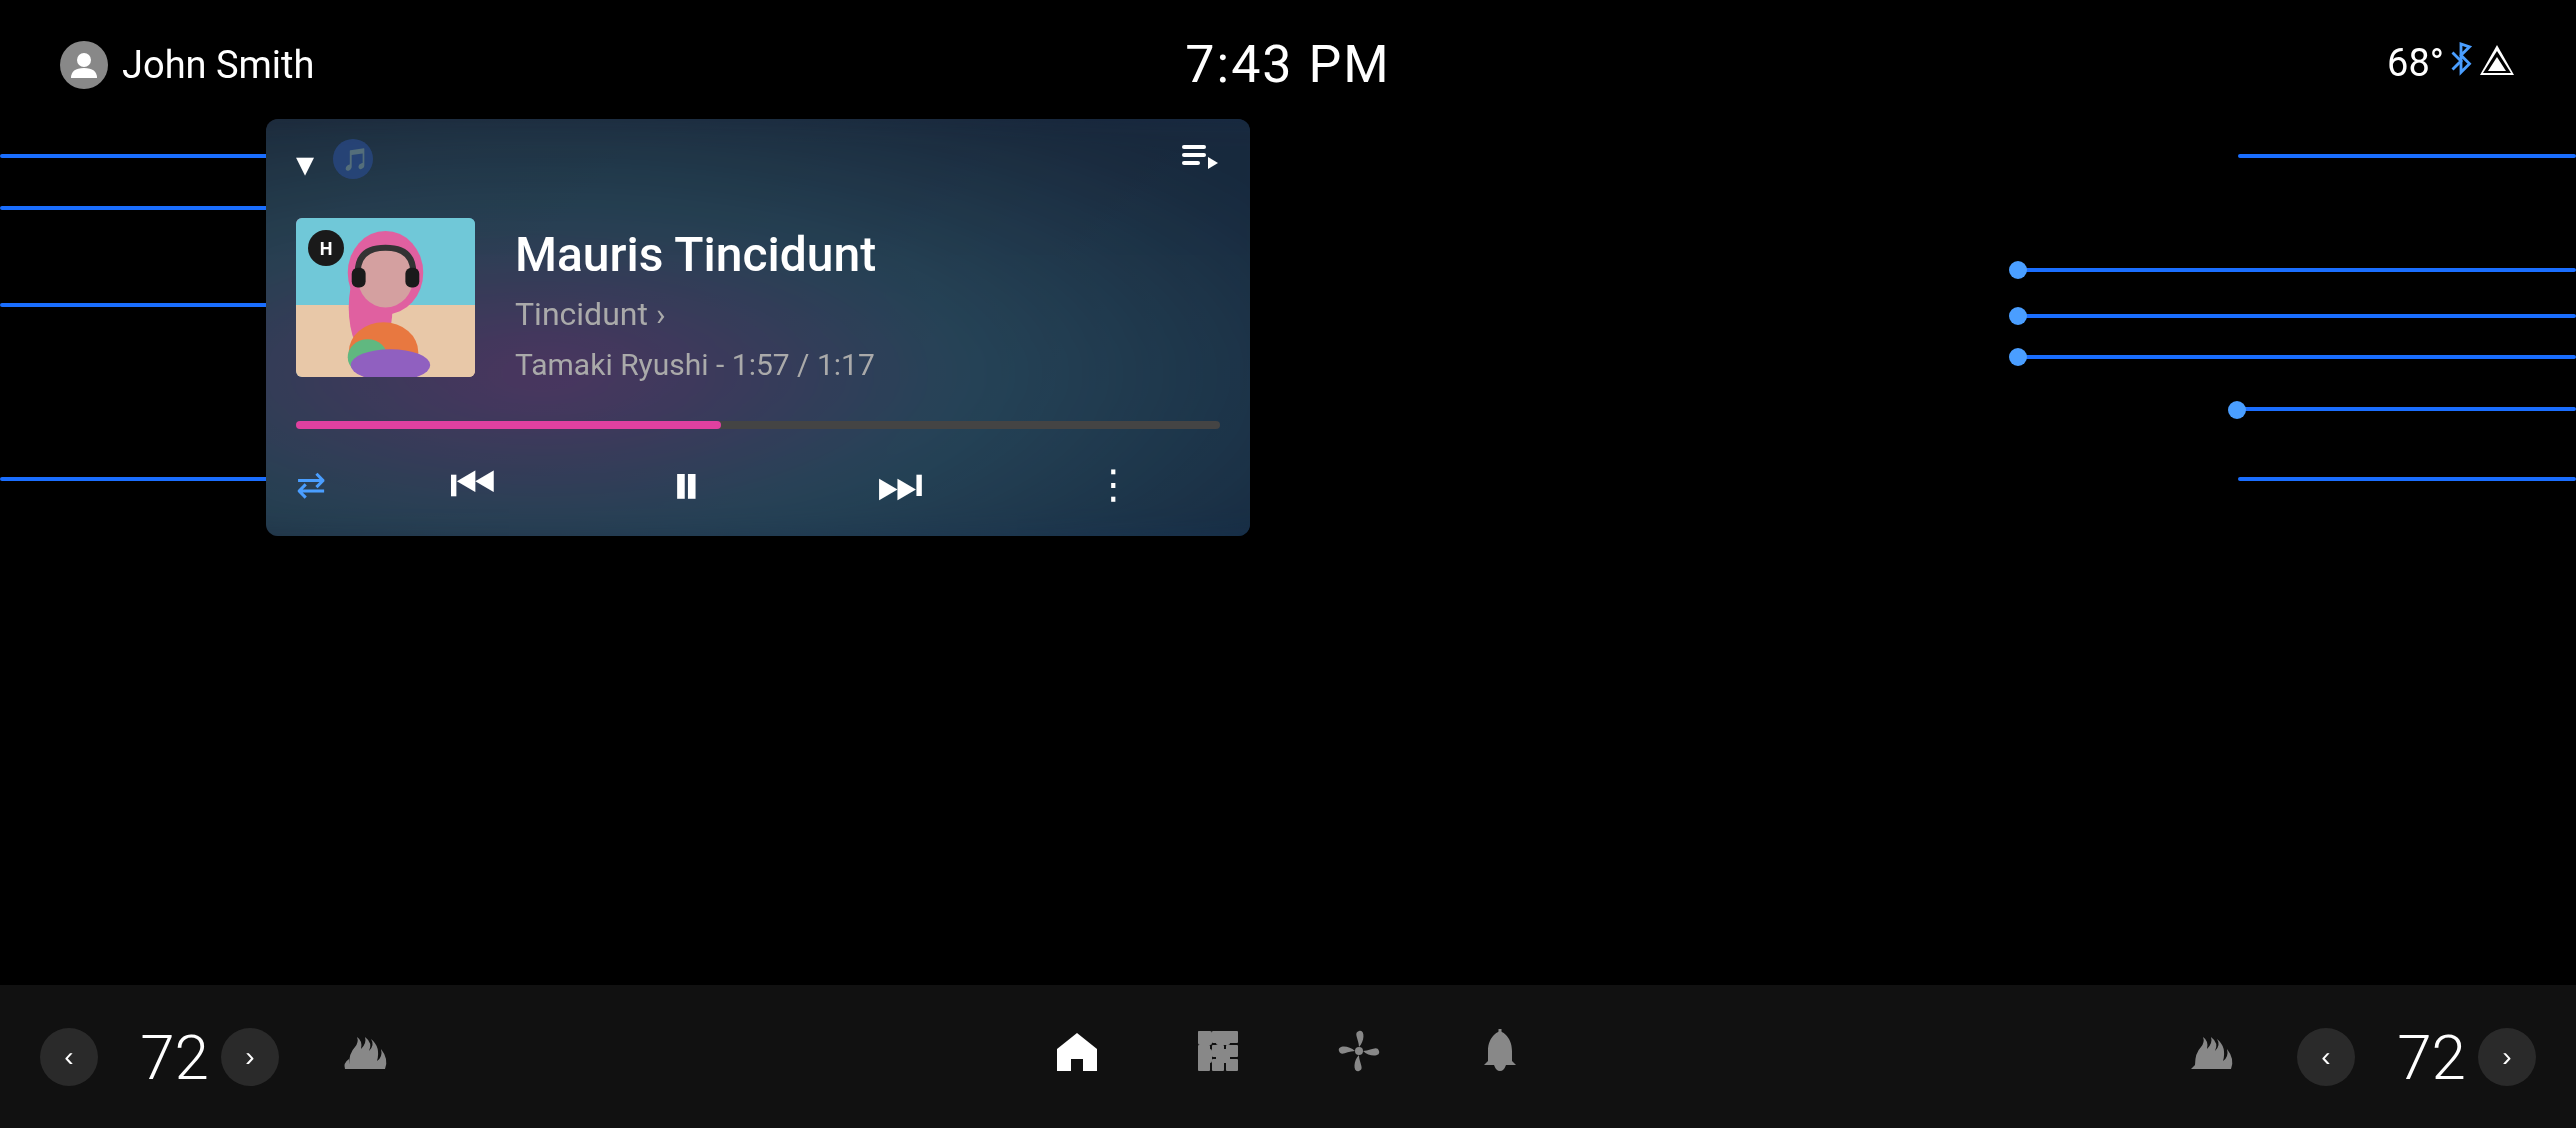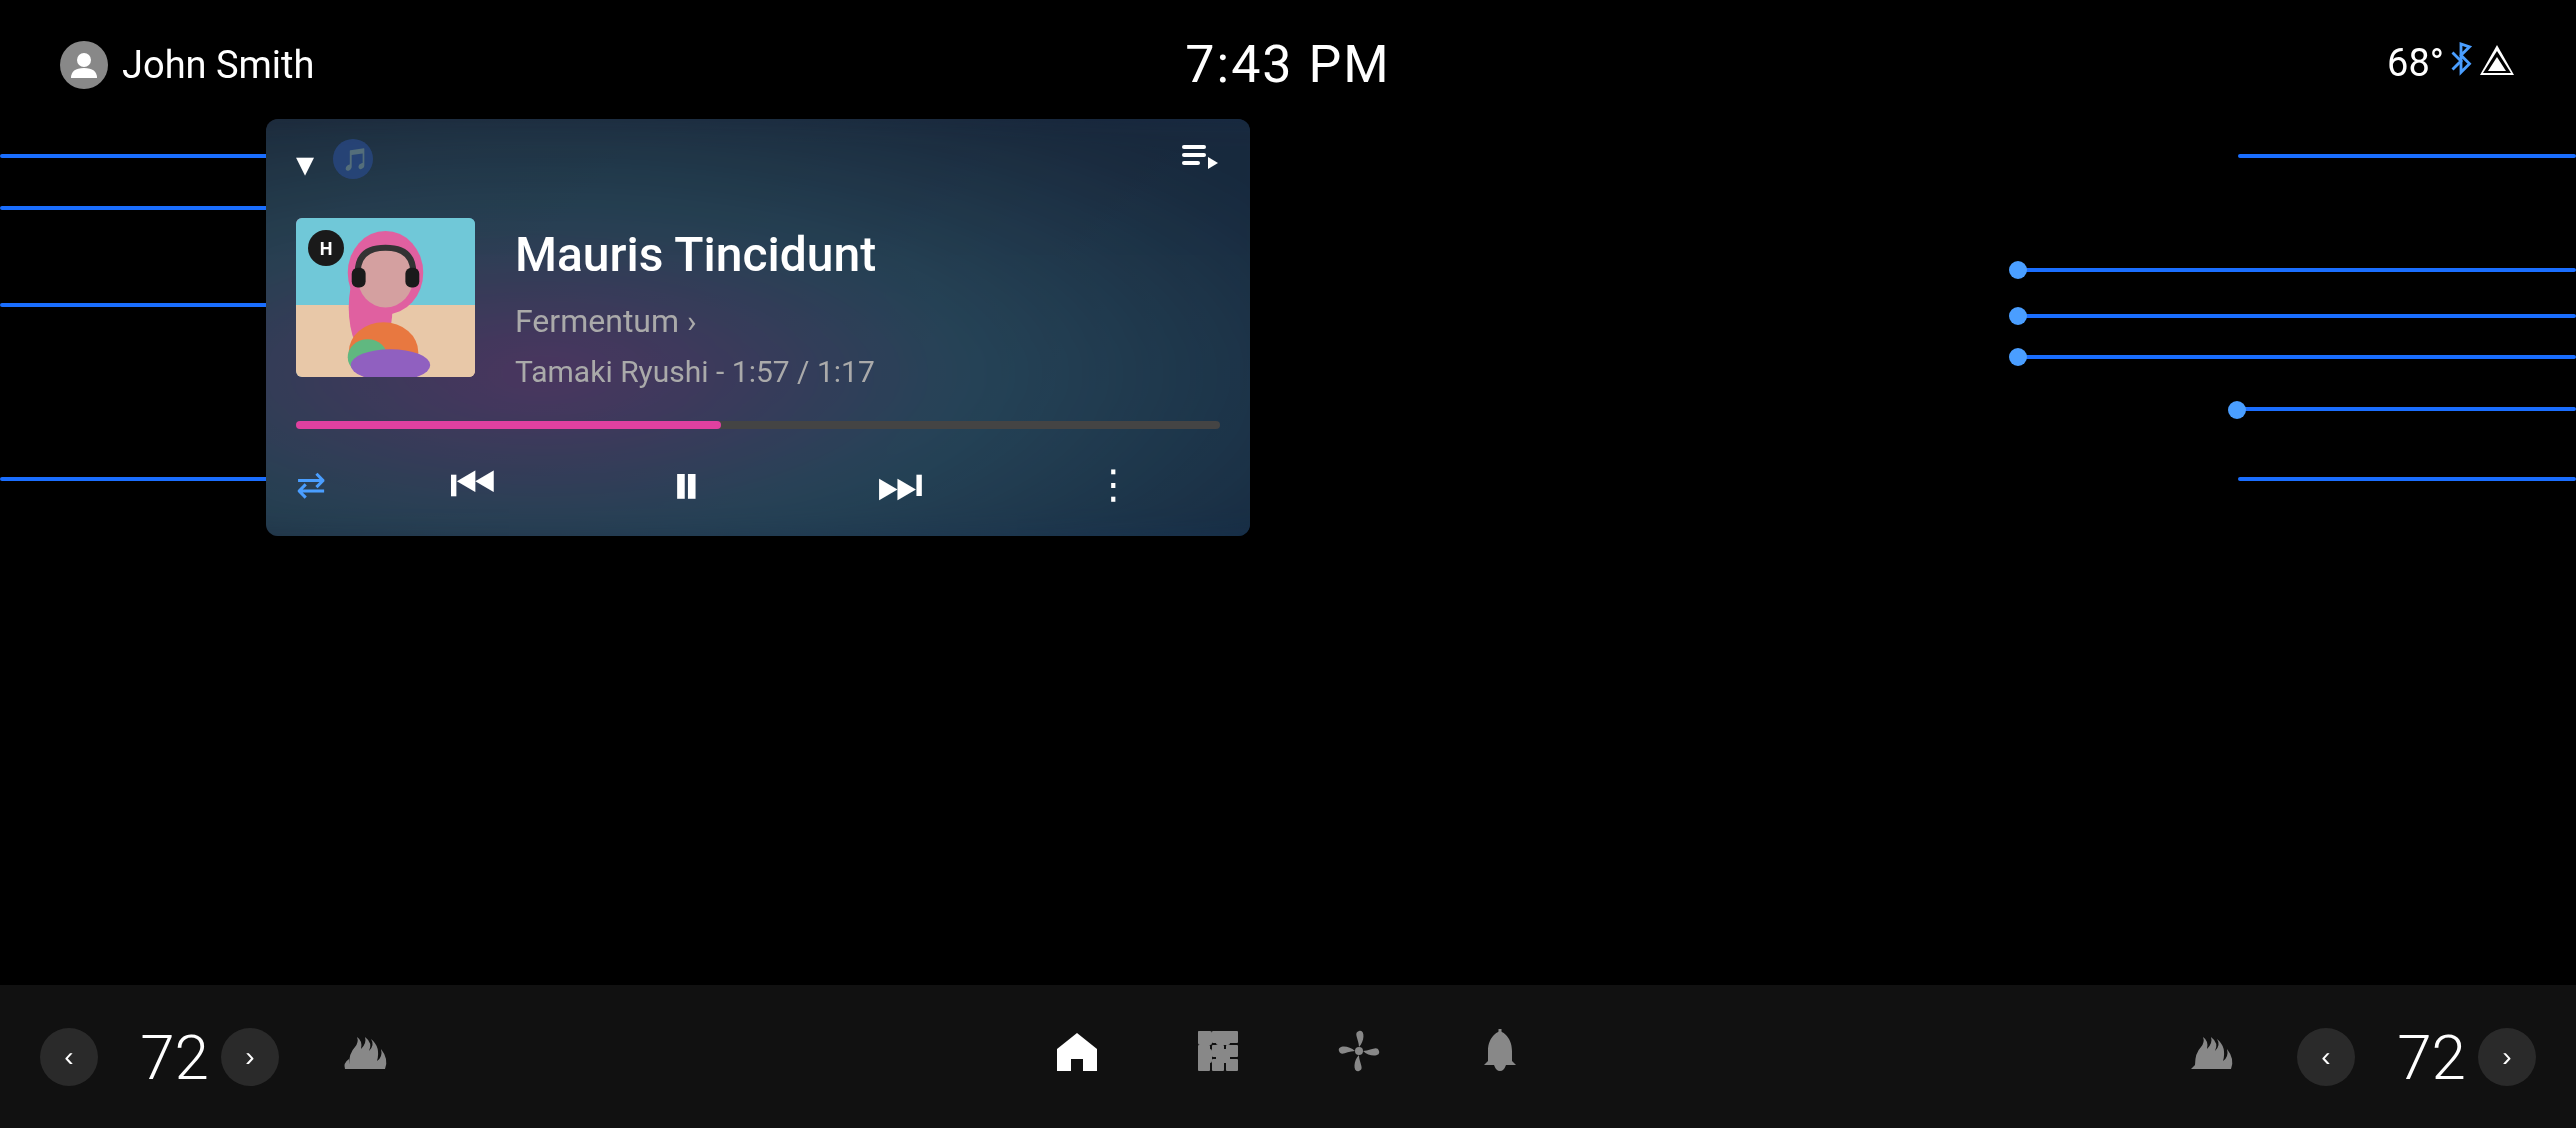--- a/index.html
+++ b/index.html
@@ -164,21 +164,21 @@
     }
 
     .track-info {
       flex: 1;
       padding-top: 8px;
     }
     .track-name {
       font-size: 48px;
       font-weight: 500;
       color: #fff;
-      margin-bottom: 19px;
+      margin-bottom: 12px;
     }
     .track-album {
       font-size: 32px;
       color: #aaa;
       margin-bottom: 14px;
       display: flex;
       align-items: center;
       gap: 8px;
       cursor: pointer;
     }
@@ -566,21 +566,21 @@
           </svg>
           <div class="art-headphone-badge">
             <span>H</span>
           </div>
         </div>
       </div>
 
       <div class="track-info">
         <div class="track-name">Mauris Tincidunt</div>
         <div class="track-album">
-          <span>Fermentum</span>
+          <span>Tincidunt</span>
           <span>›</span>
         </div>
         <div class="track-artist-time">Tamaki Ryushi - 1:57 / 1:17</div>
       </div>
     </div>
 
     <div class="progress-container">
       <div class="progress-bar-bg">
         <div class="progress-bar-fill" style="width: 46%;"></div>
       </div>

